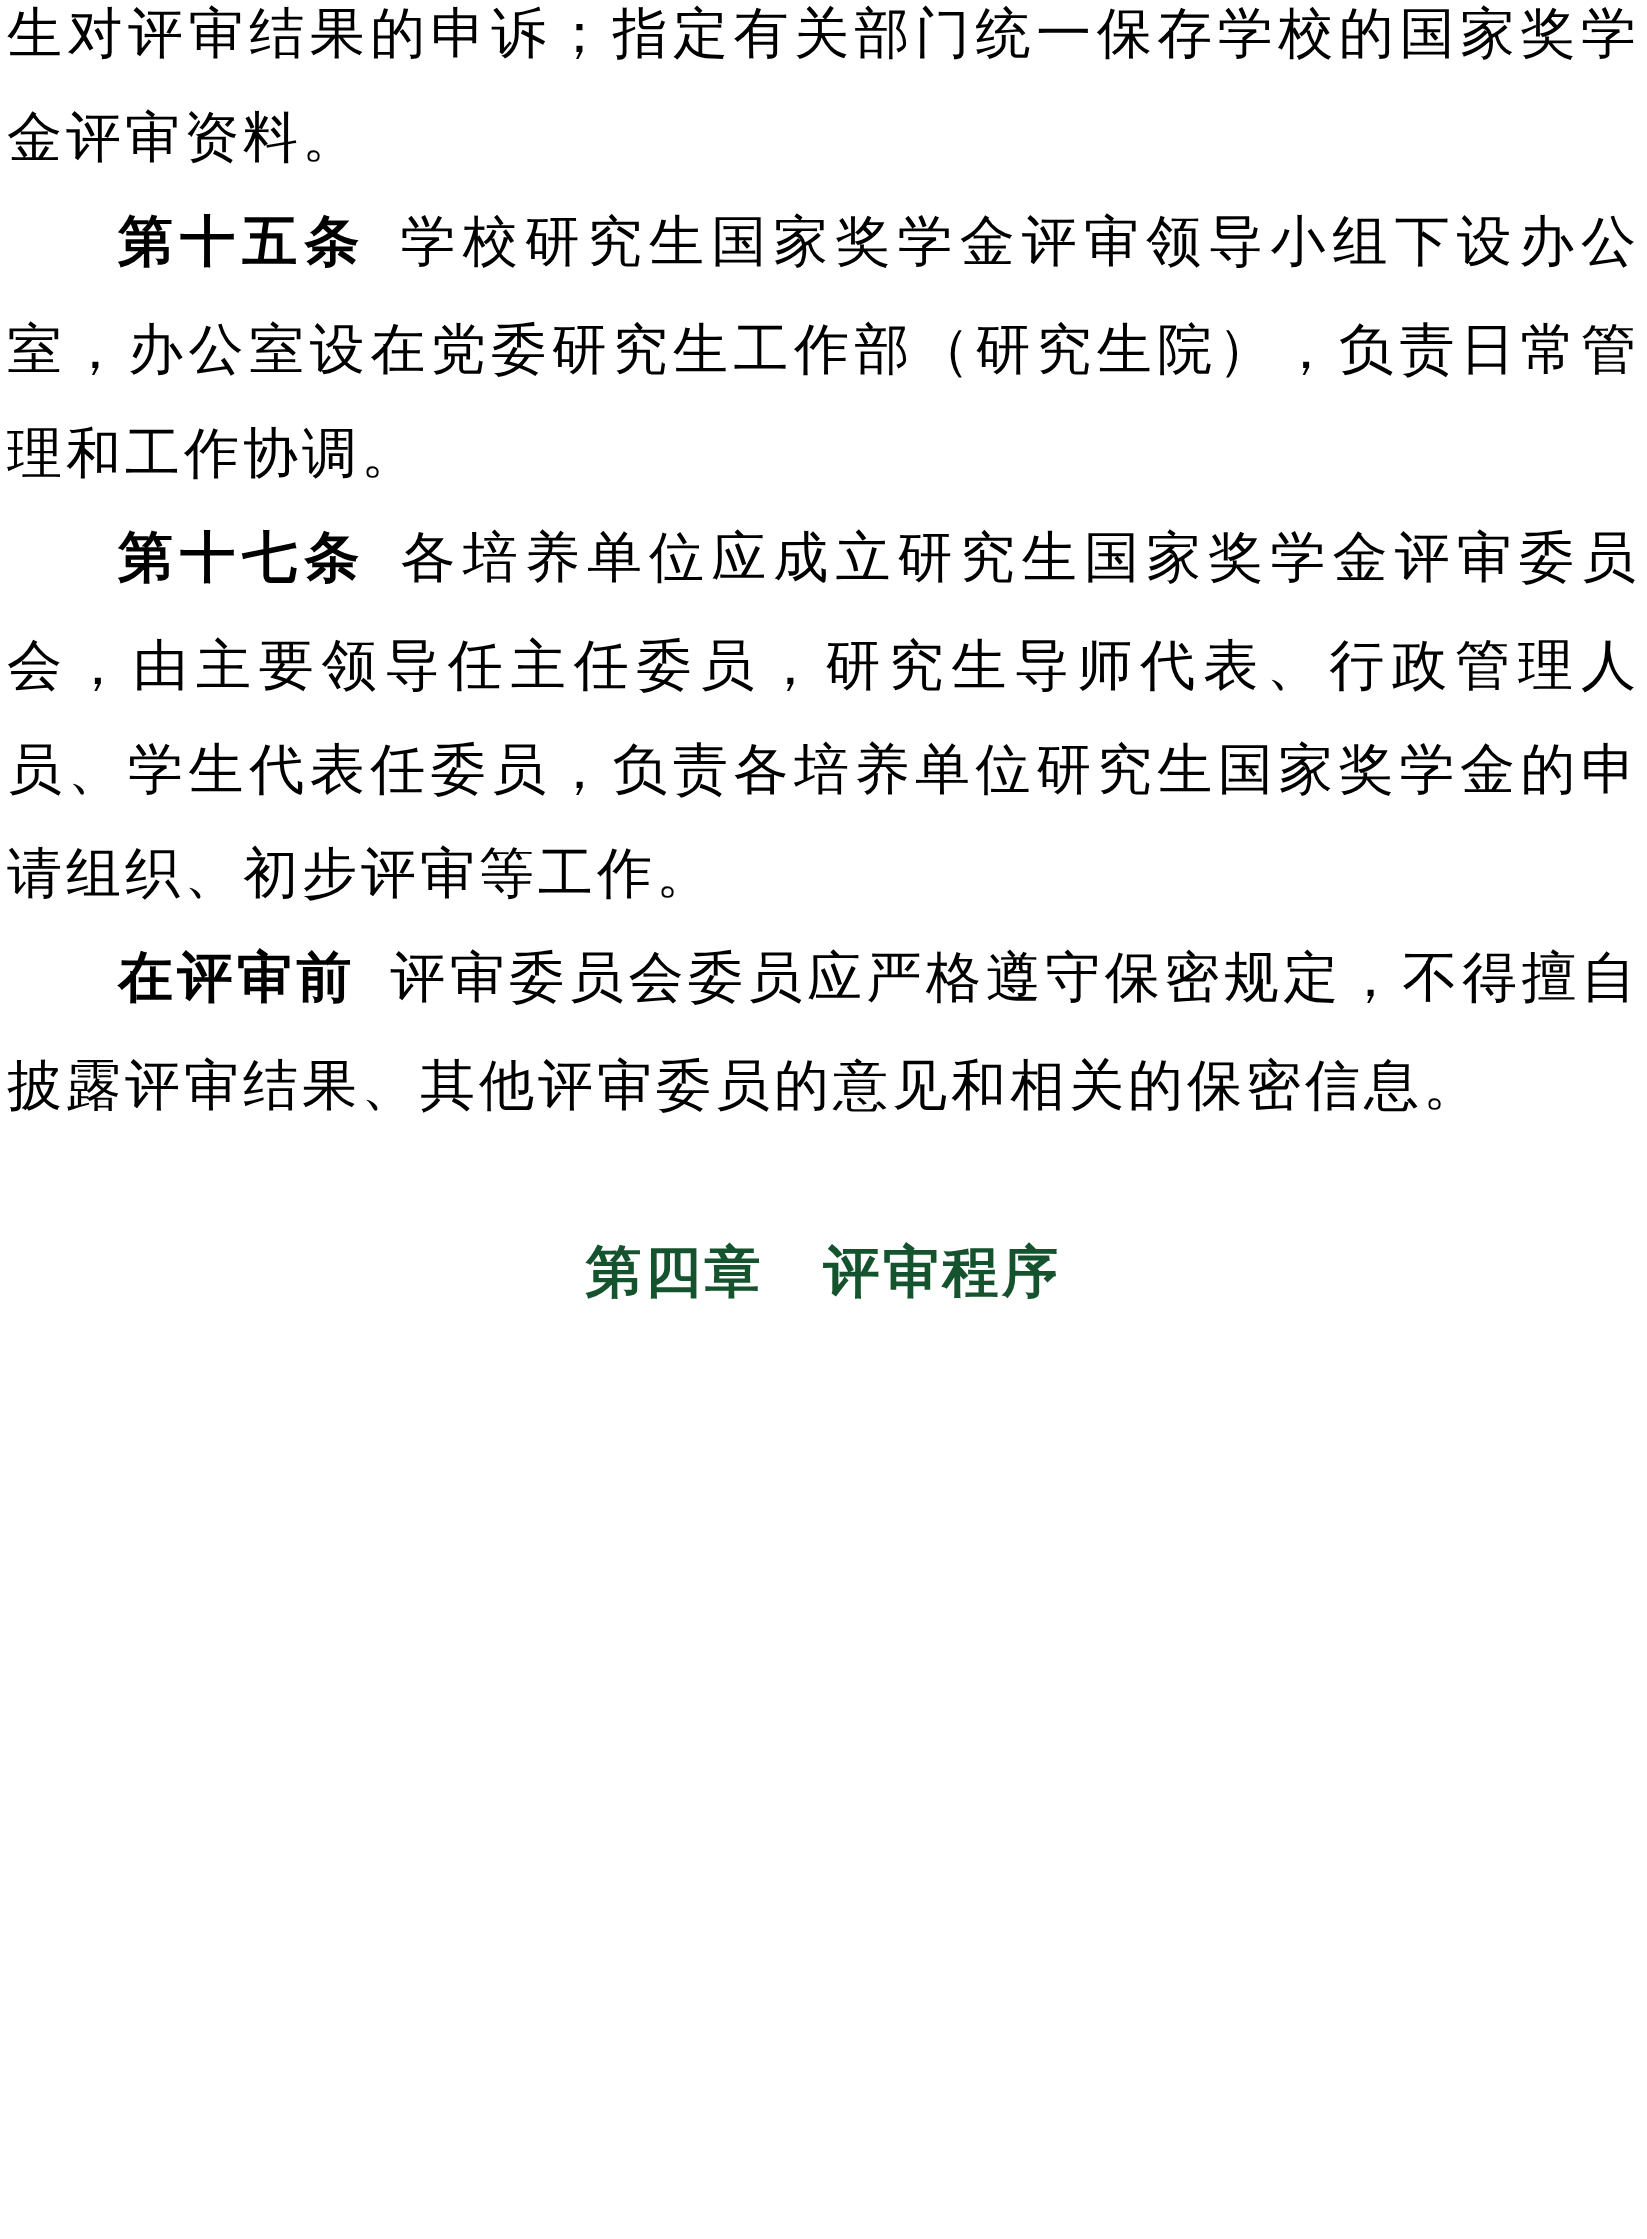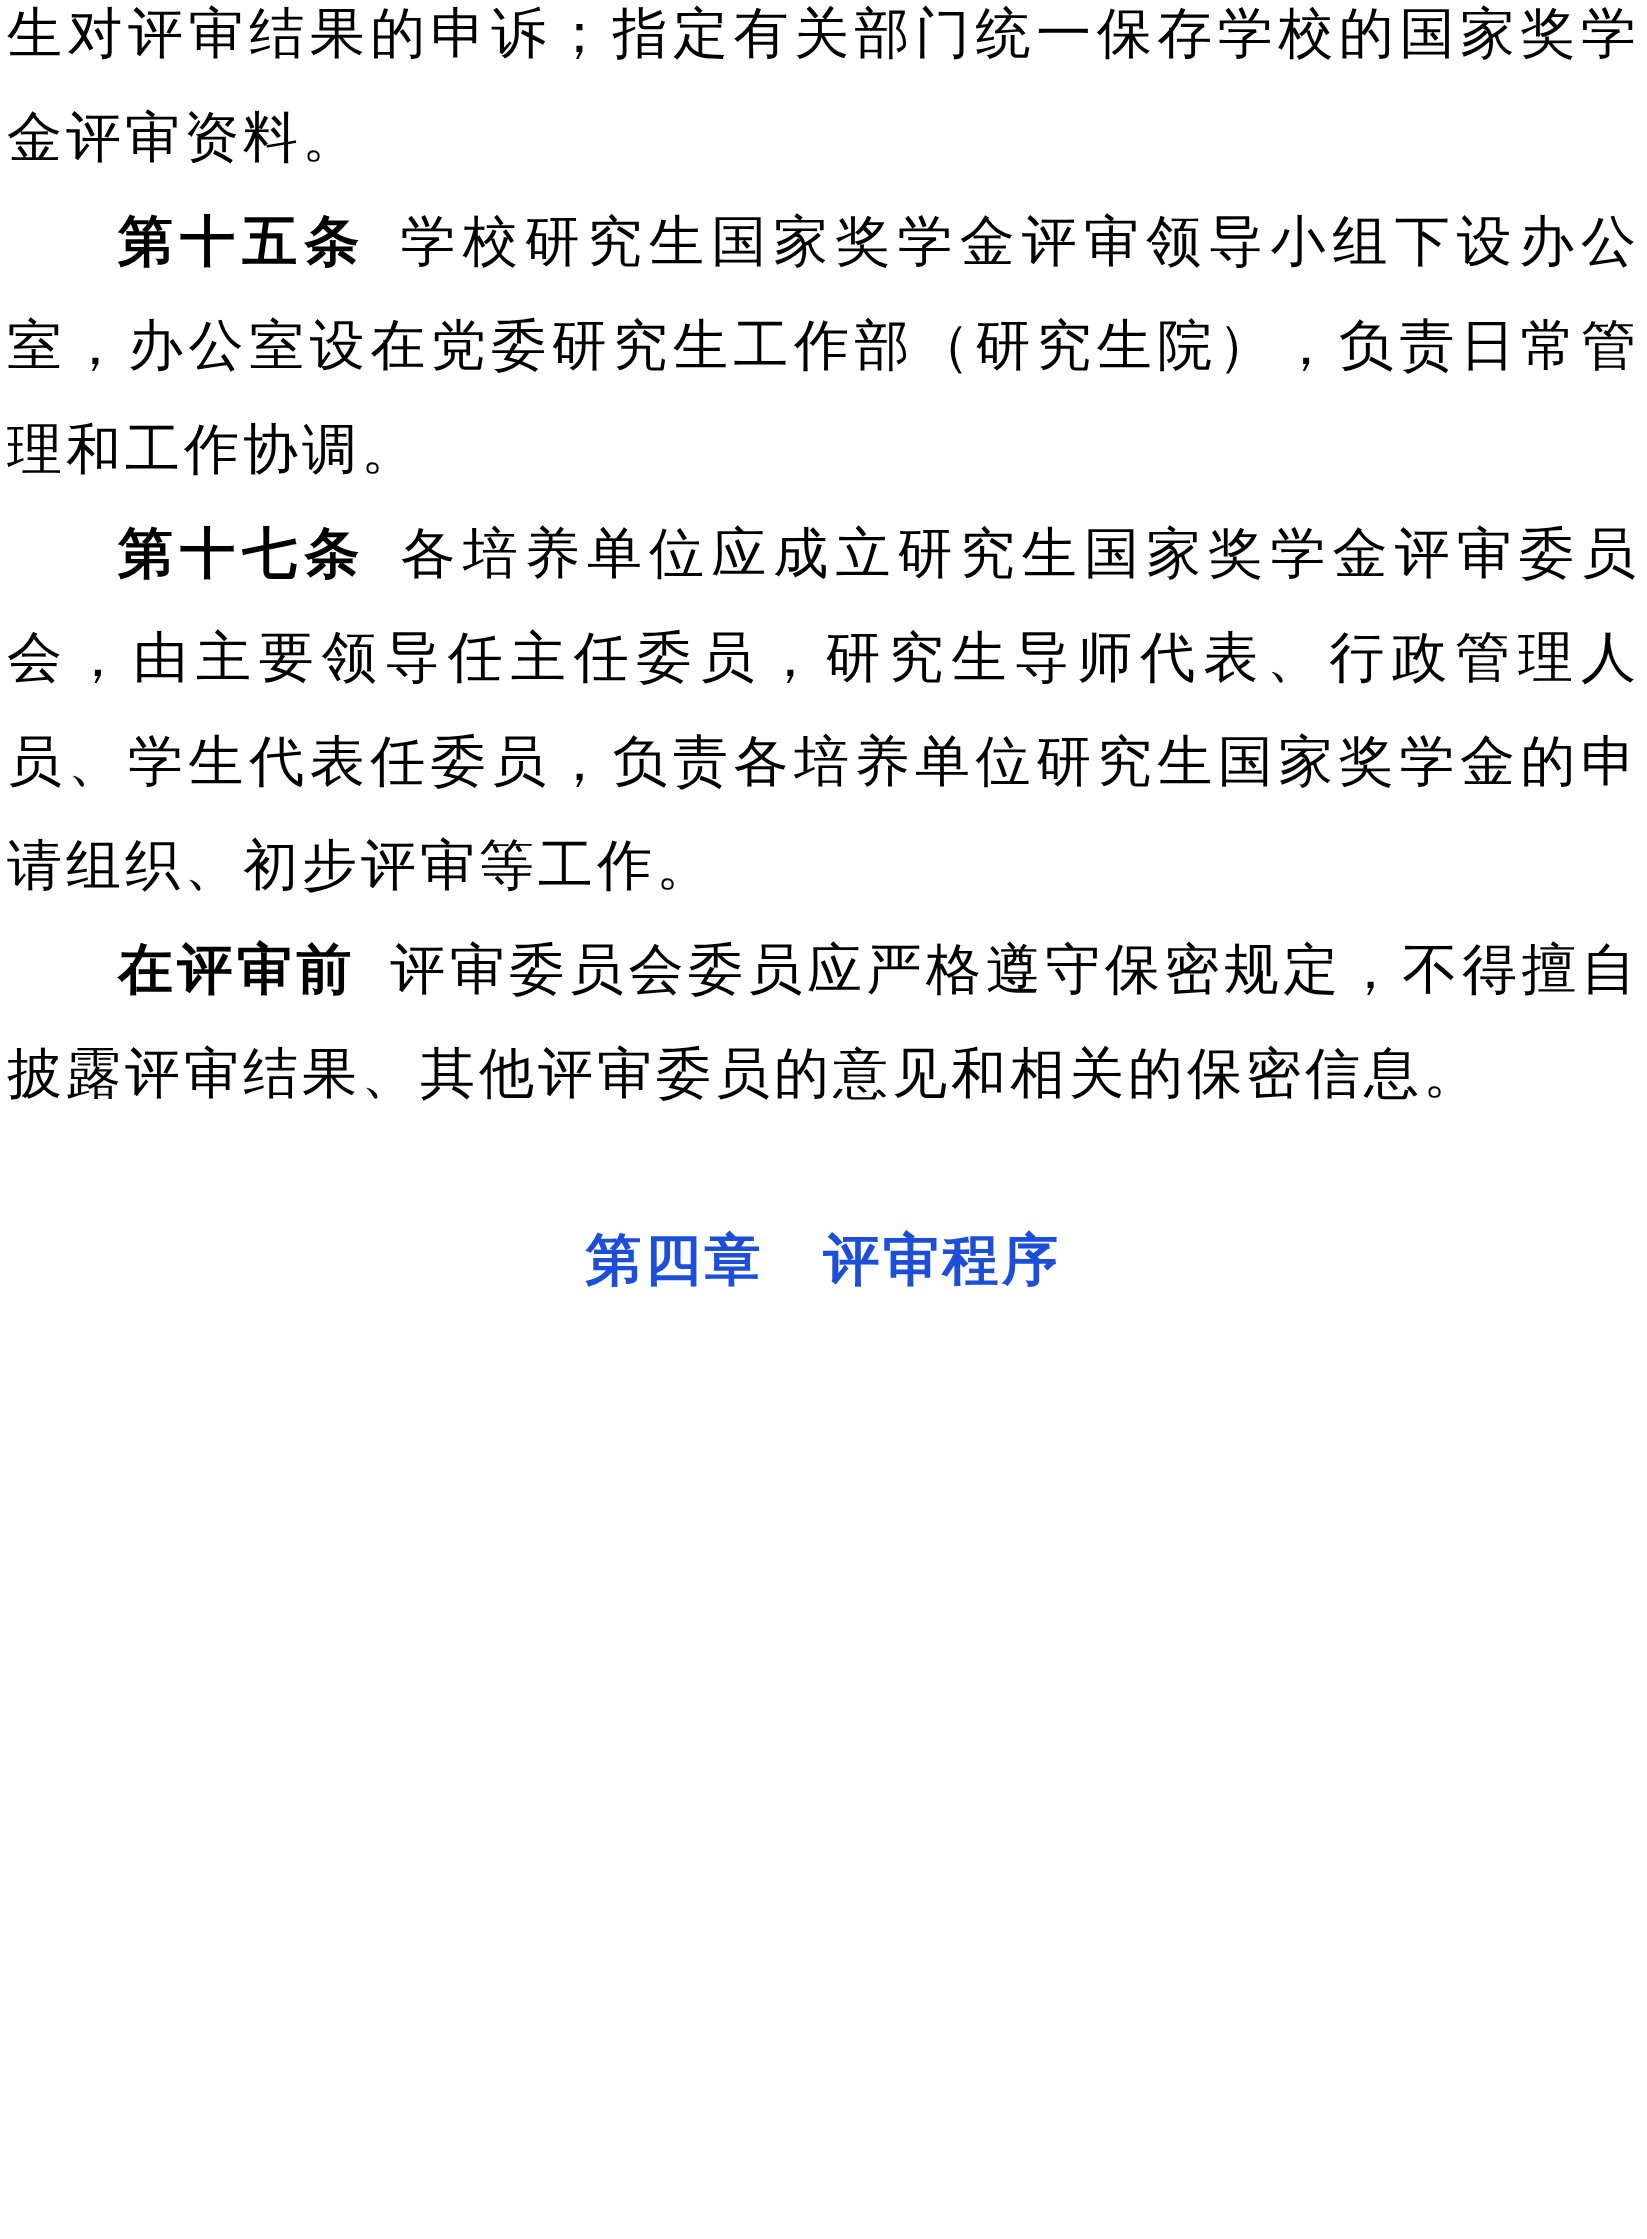--- a/index.html
+++ b/index.html
@@ -32,30 +32,31 @@
     text-align: justify;
     color: #000000;
     word-break: break-all;
   }
   p.body-par.indent {
     text-indent: 111px;
   }
   .article-label {
     font-weight: bold;
     margin-right: 0.62em;
+    font-family: Liberation Mono, monospace;
   }
   h1.chapter {
     font-family: "Liberation Sans", "DejaVu Sans", sans-serif;
     font-weight: bold;
     font-size: 56px;
     line-height: 64px;
     letter-spacing: 3.5px;
     text-align: center;
     margin: 102px 0 0 0;
-    color: #1d4ed8;
+    color: #14532d;
   }
 </style>
 </head>
 <body>
 
 <div class="doc">
   <div id="paragraphs">
       <p class="body-par">生对评审结果的申诉；指定有关部门统一保存学校的国家奖学金评审资料。</p>
       <p class="body-par indent"><span class="article-label">第十五条</span>学校研究生国家奖学金评审领导小组下设办公室，办公室设在党委研究生工作部（研究生院），负责日常管理和工作协调。</p>
       <p class="body-par indent"><span class="article-label">第十七条</span>各培养单位应成立研究生国家奖学金评审委员会，由主要领导任主任委员，研究生导师代表、行政管理人员、学生代表任委员，负责各培养单位研究生国家奖学金的申请组织、初步评审等工作。</p>

